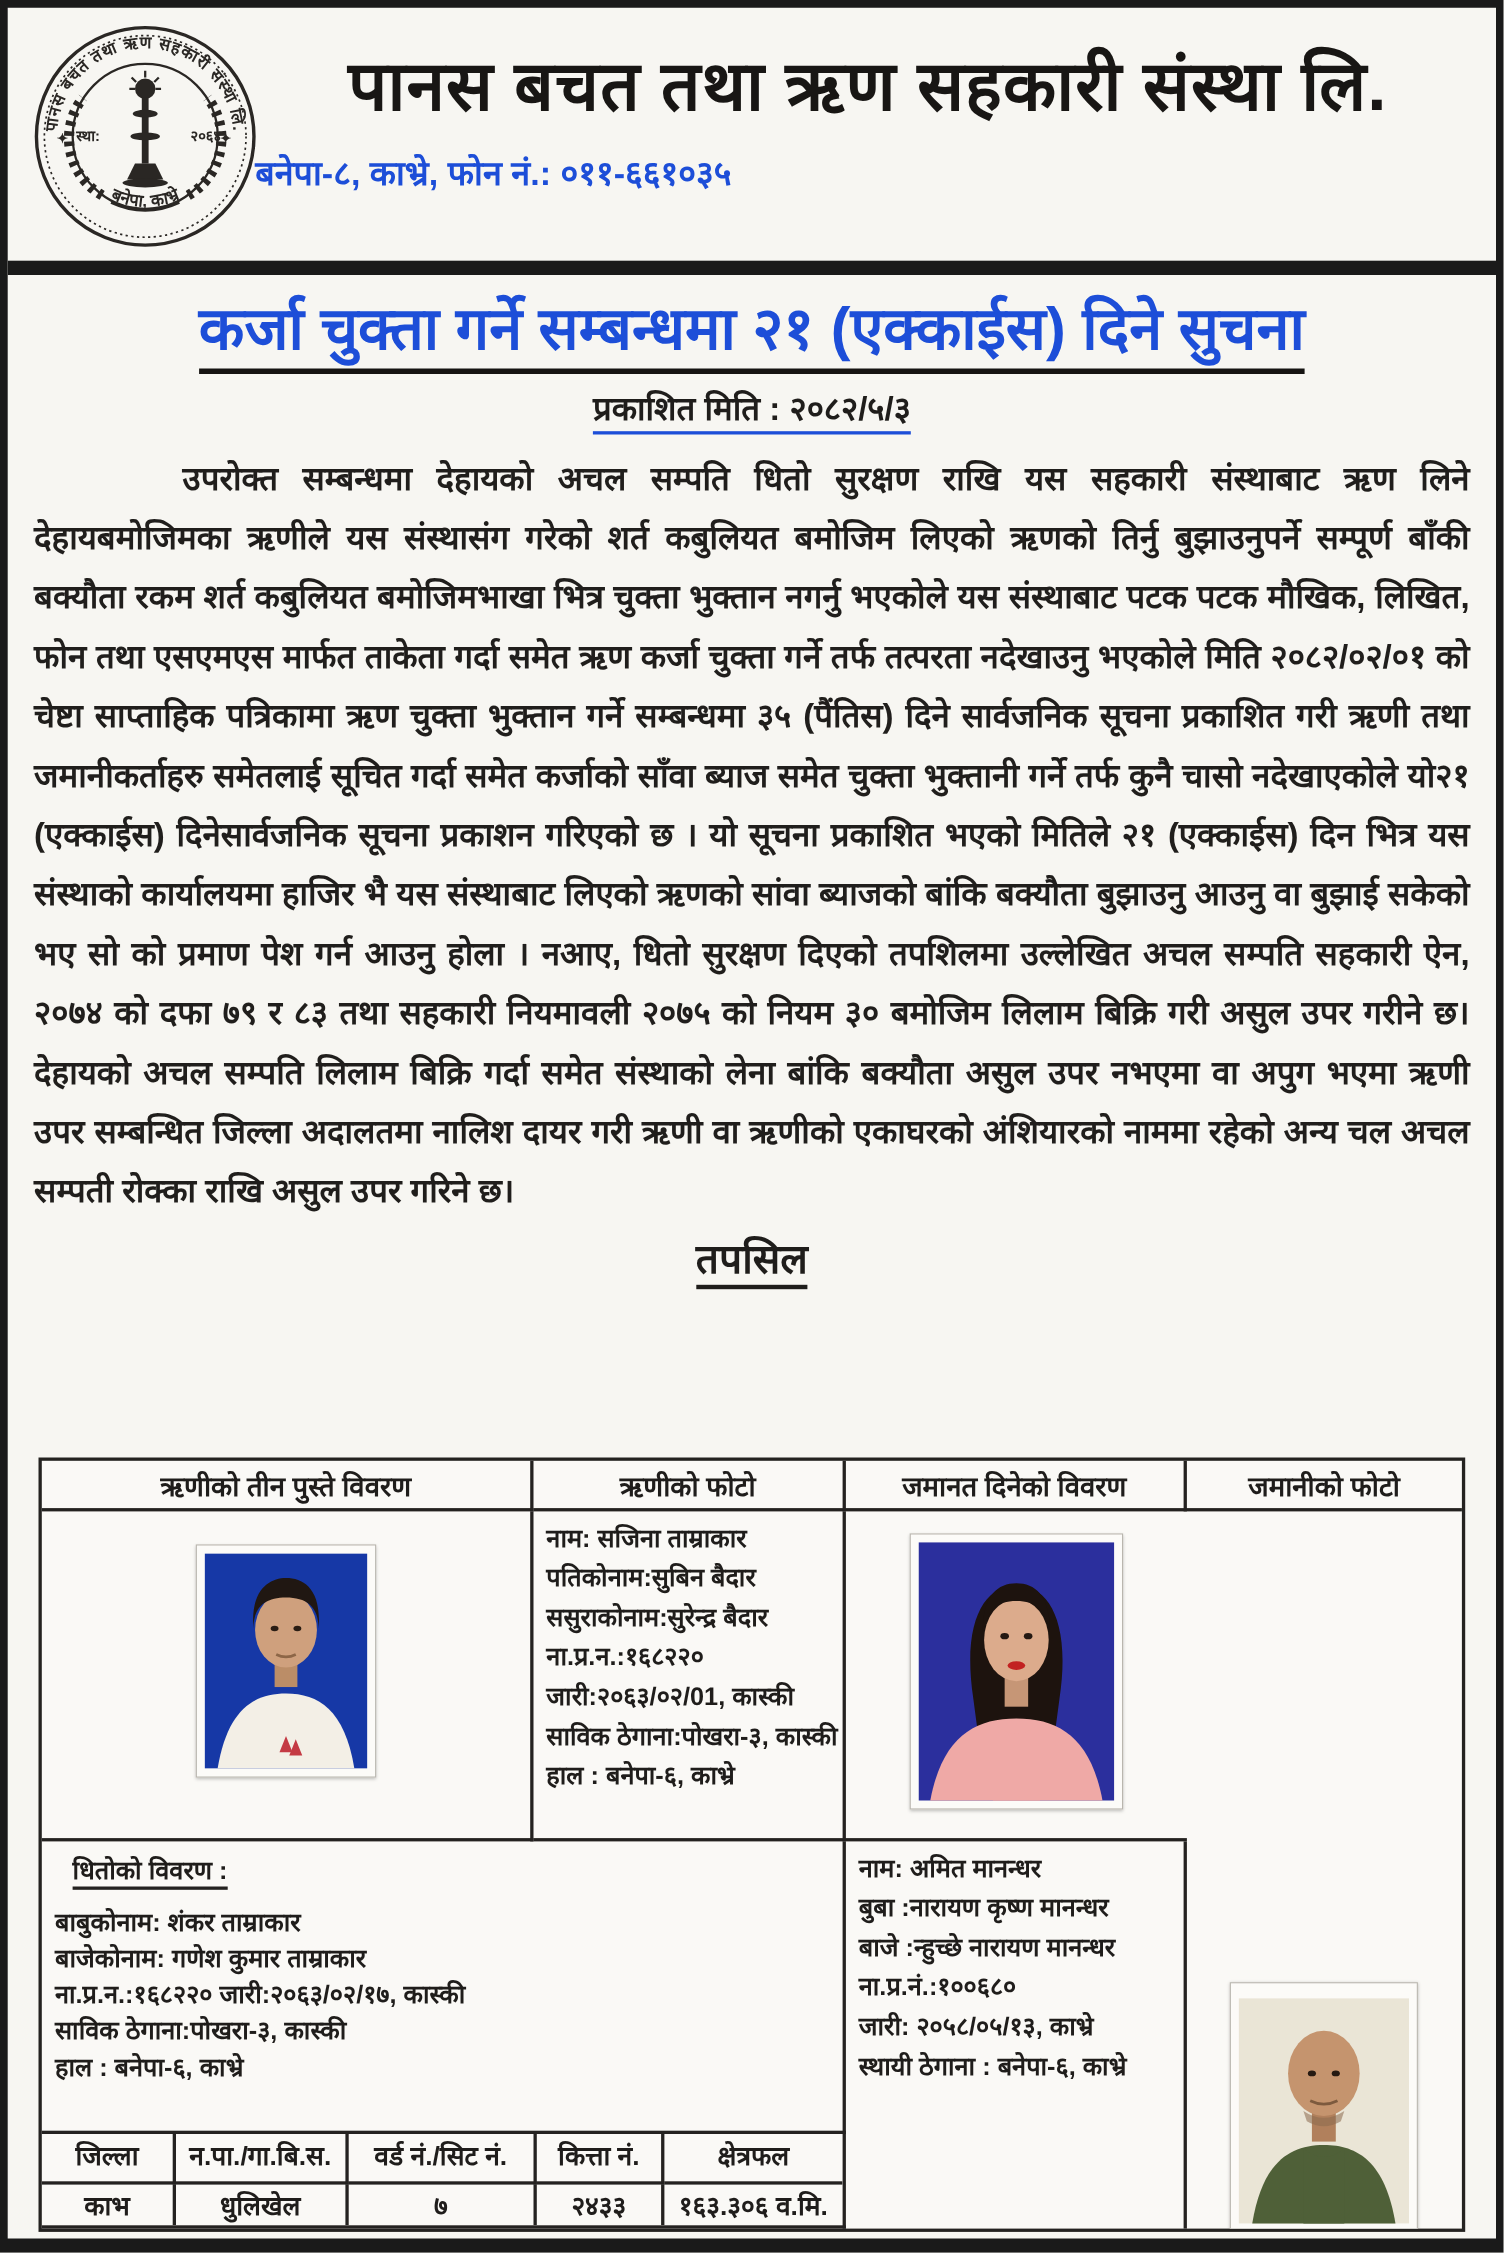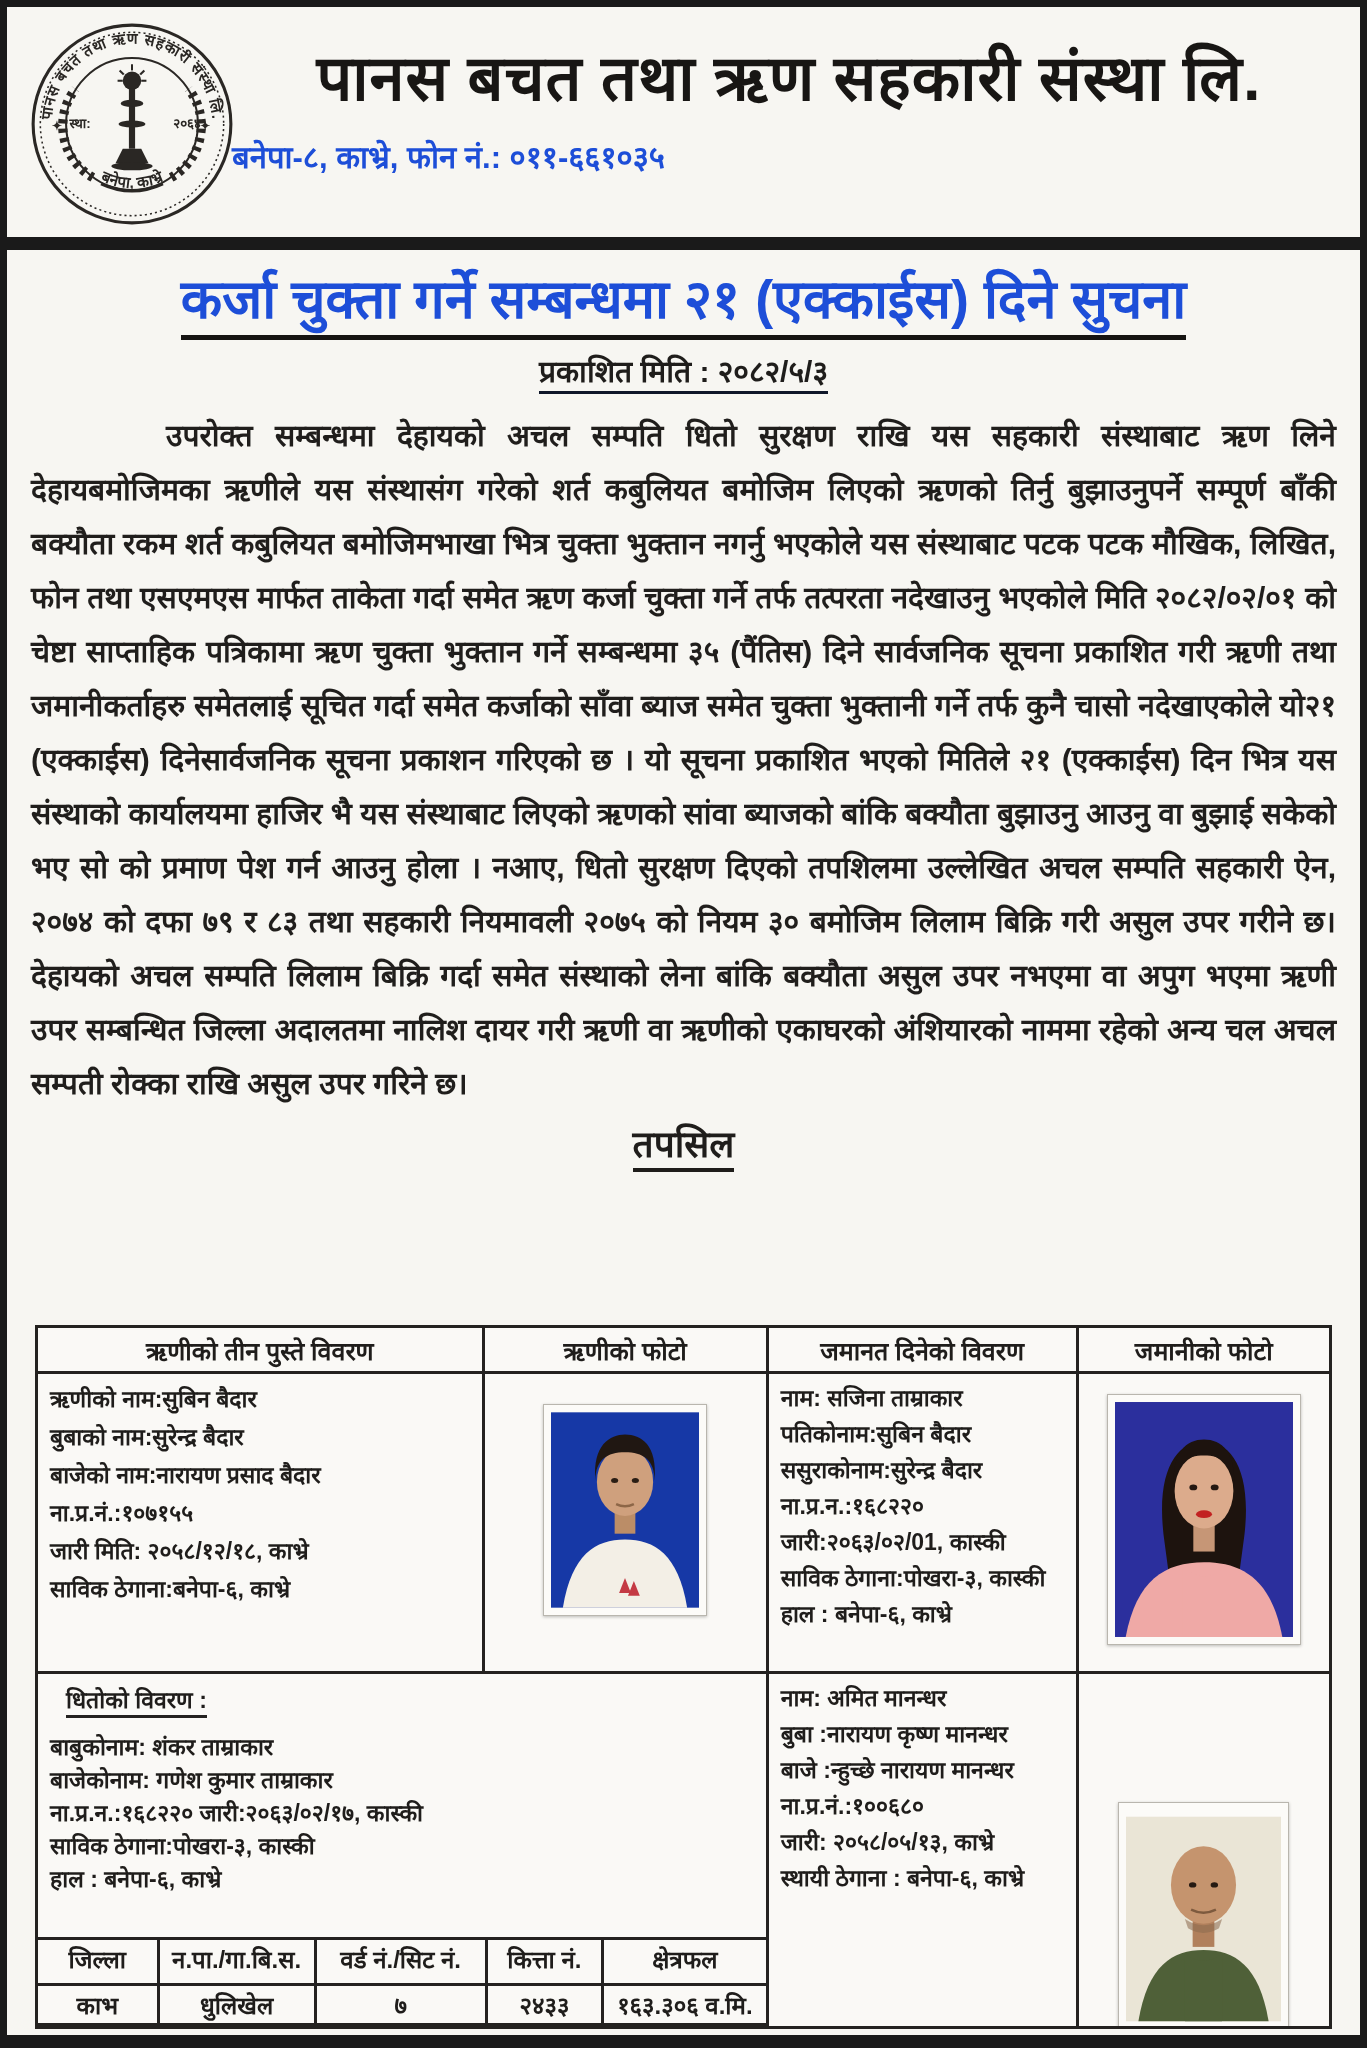--- a/index.html
+++ b/index.html
@@ -26,21 +26,21 @@
   }
   .sep-bar{position:absolute; top:230px; left:0; width:100%; height:13px; background:#1a1a1a;}
   
   .content{position:absolute; top:243px; left:0; right:0; bottom:0;}
   .title{
     margin:16px 30px 0; text-align:center;
     font-size:54px; font-weight:700; line-height:1.25; color:#1d4ed8;
   }
   .title .u{border-bottom:5px solid #161412; padding-bottom:6px;}
   .pub-date{margin-top:16px; text-align:center; font-size:30px; font-weight:700;}
-  .pub-date .u{border-bottom:3px solid #0f172a; padding-bottom:3px;}
+  .pub-date .u{border-bottom:3px solid #1d4ed8; padding-bottom:3px;}
   .body-text{
     margin:18px 24px 0; font-size:30px; font-weight:700; line-height:54px;
     text-align:justify; text-indent:135px; color:#201e1c;
   }
   .tapasil{margin-top:6px; text-align:center; font-size:37px; font-weight:700;}
   .tapasil .u{border-bottom:4px solid #1f1d1b; padding-bottom:3px;}
   
   .dtable{
     position:absolute; left:28px; right:28px; top:1075px; bottom:6px;
     display:grid;
@@ -139,28 +139,20 @@
     <p class="body-text">उपरोक्त सम्बन्धमा देहायको अचल सम्पति धितो सुरक्षण राखि यस सहकारी संस्थाबाट ऋण लिने देहायबमोजिमका ऋणीले यस संस्थासंग गरेको शर्त कबुलियत बमोजिम लिएको ऋणको तिर्नु बुझाउनुपर्ने सम्पूर्ण बाँकी बक्यौता रकम शर्त कबुलियत बमोजिमभाखा भित्र चुक्ता भुक्तान नगर्नु भएकोले यस संस्थाबाट पटक पटक मौखिक, लिखित, फोन तथा एसएमएस मार्फत ताकेता गर्दा समेत ऋण कर्जा चुक्ता गर्ने तर्फ तत्परता नदेखाउनु भएकोले मिति २०८२/०२/०१ को चेष्टा साप्ताहिक पत्रिकामा ऋण चुक्ता भुक्तान गर्ने सम्बन्धमा ३५ (पैंतिस) दिने सार्वजनिक सूचना प्रकाशित गरी ऋणी तथा जमानीकर्ताहरु समेतलाई सूचित गर्दा समेत कर्जाको साँवा ब्याज समेत चुक्ता भुक्तानी गर्ने तर्फ कुनै चासो नदेखाएकोले यो२१ (एक्काईस) दिनेसार्वजनिक सूचना प्रकाशन गरिएको छ । यो सूचना प्रकाशित भएको मितिले २१ (एक्काईस) दिन भित्र यस संस्थाको कार्यालयमा हाजिर भै यस संस्थाबाट लिएको ऋणको सांवा ब्याजको बांकि बक्यौता बुझाउनु आउनु वा बुझाई सकेको भए सो को प्रमाण पेश गर्न आउनु होला । नआए, धितो सुरक्षण दिएको तपशिलमा उल्लेखित अचल सम्पति सहकारी ऐन, २०७४ को दफा ७९ र ८३ तथा सहकारी नियमावली २०७५ को नियम ३० बमोजिम लिलाम बिक्रि गरी असुल उपर गरीने छ। देहायको अचल सम्पति लिलाम बिक्रि गर्दा समेत संस्थाको लेना बांकि बक्यौता असुल उपर नभएमा वा अपुग भएमा ऋणी उपर सम्बन्धित जिल्ला अदालतमा नालिश दायर गरी ऋणी वा ऋणीको एकाघरको अंशियारको नाममा रहेको अन्य चल अचल सम्पती रोक्का राखि असुल उपर गरिने छ।</p>
     <div class="tapasil"><span class="u">तपसिल</span></div>
 
     <div class="dtable">
 
       <div class="cell head">ऋणीको  तीन पुस्ते विवरण</div>
       <div class="cell head">ऋणीको फोटो</div>
       <div class="cell head">जमानत दिनेको विवरण</div>
       <div class="cell head no-r">जमानीको फोटो</div>
 
-      <div class="cell lines">
-        <div>ऋणीको नाम:सुबिन बैदार</div>
-        <div>बुबाको नाम:सुरेन्द्र बैदार</div>
-        <div>बाजेको नाम:नारायण प्रसाद बैदार</div>
-        <div>ना.प्र.नं.:१०७१५५</div>
-        <div>जारी मिति: २०५८/१२/१८, काभ्रे</div>
-        <div>साविक ठेगाना:बनेपा-६, काभ्रे</div>
-      </div>
 
       <div class="cell">
         <div class="photo-wrap" style="margin-top:24px;">
           <div class="photo">
             <svg viewBox="0 0 100 132" width="148" height="196">
               <rect width="100" height="132" fill="#1638a6"></rect>
               <rect x="43" y="62" width="14" height="20" fill="#bb8d67"></rect>
               <path d="M8,132 C14,96 30,86 50,86 C70,86 86,96 92,132 Z" fill="#f3efe6"></path>
               <ellipse cx="50" cy="47" rx="19" ry="23" fill="#cfa07d"></ellipse>
               <path d="M30,46 C28,22 40,15 50,15 C61,15 72,22 70,46 C70,32 62,27 50,27 C38,27 30,32 30,46 Z" fill="#201712"></path>

